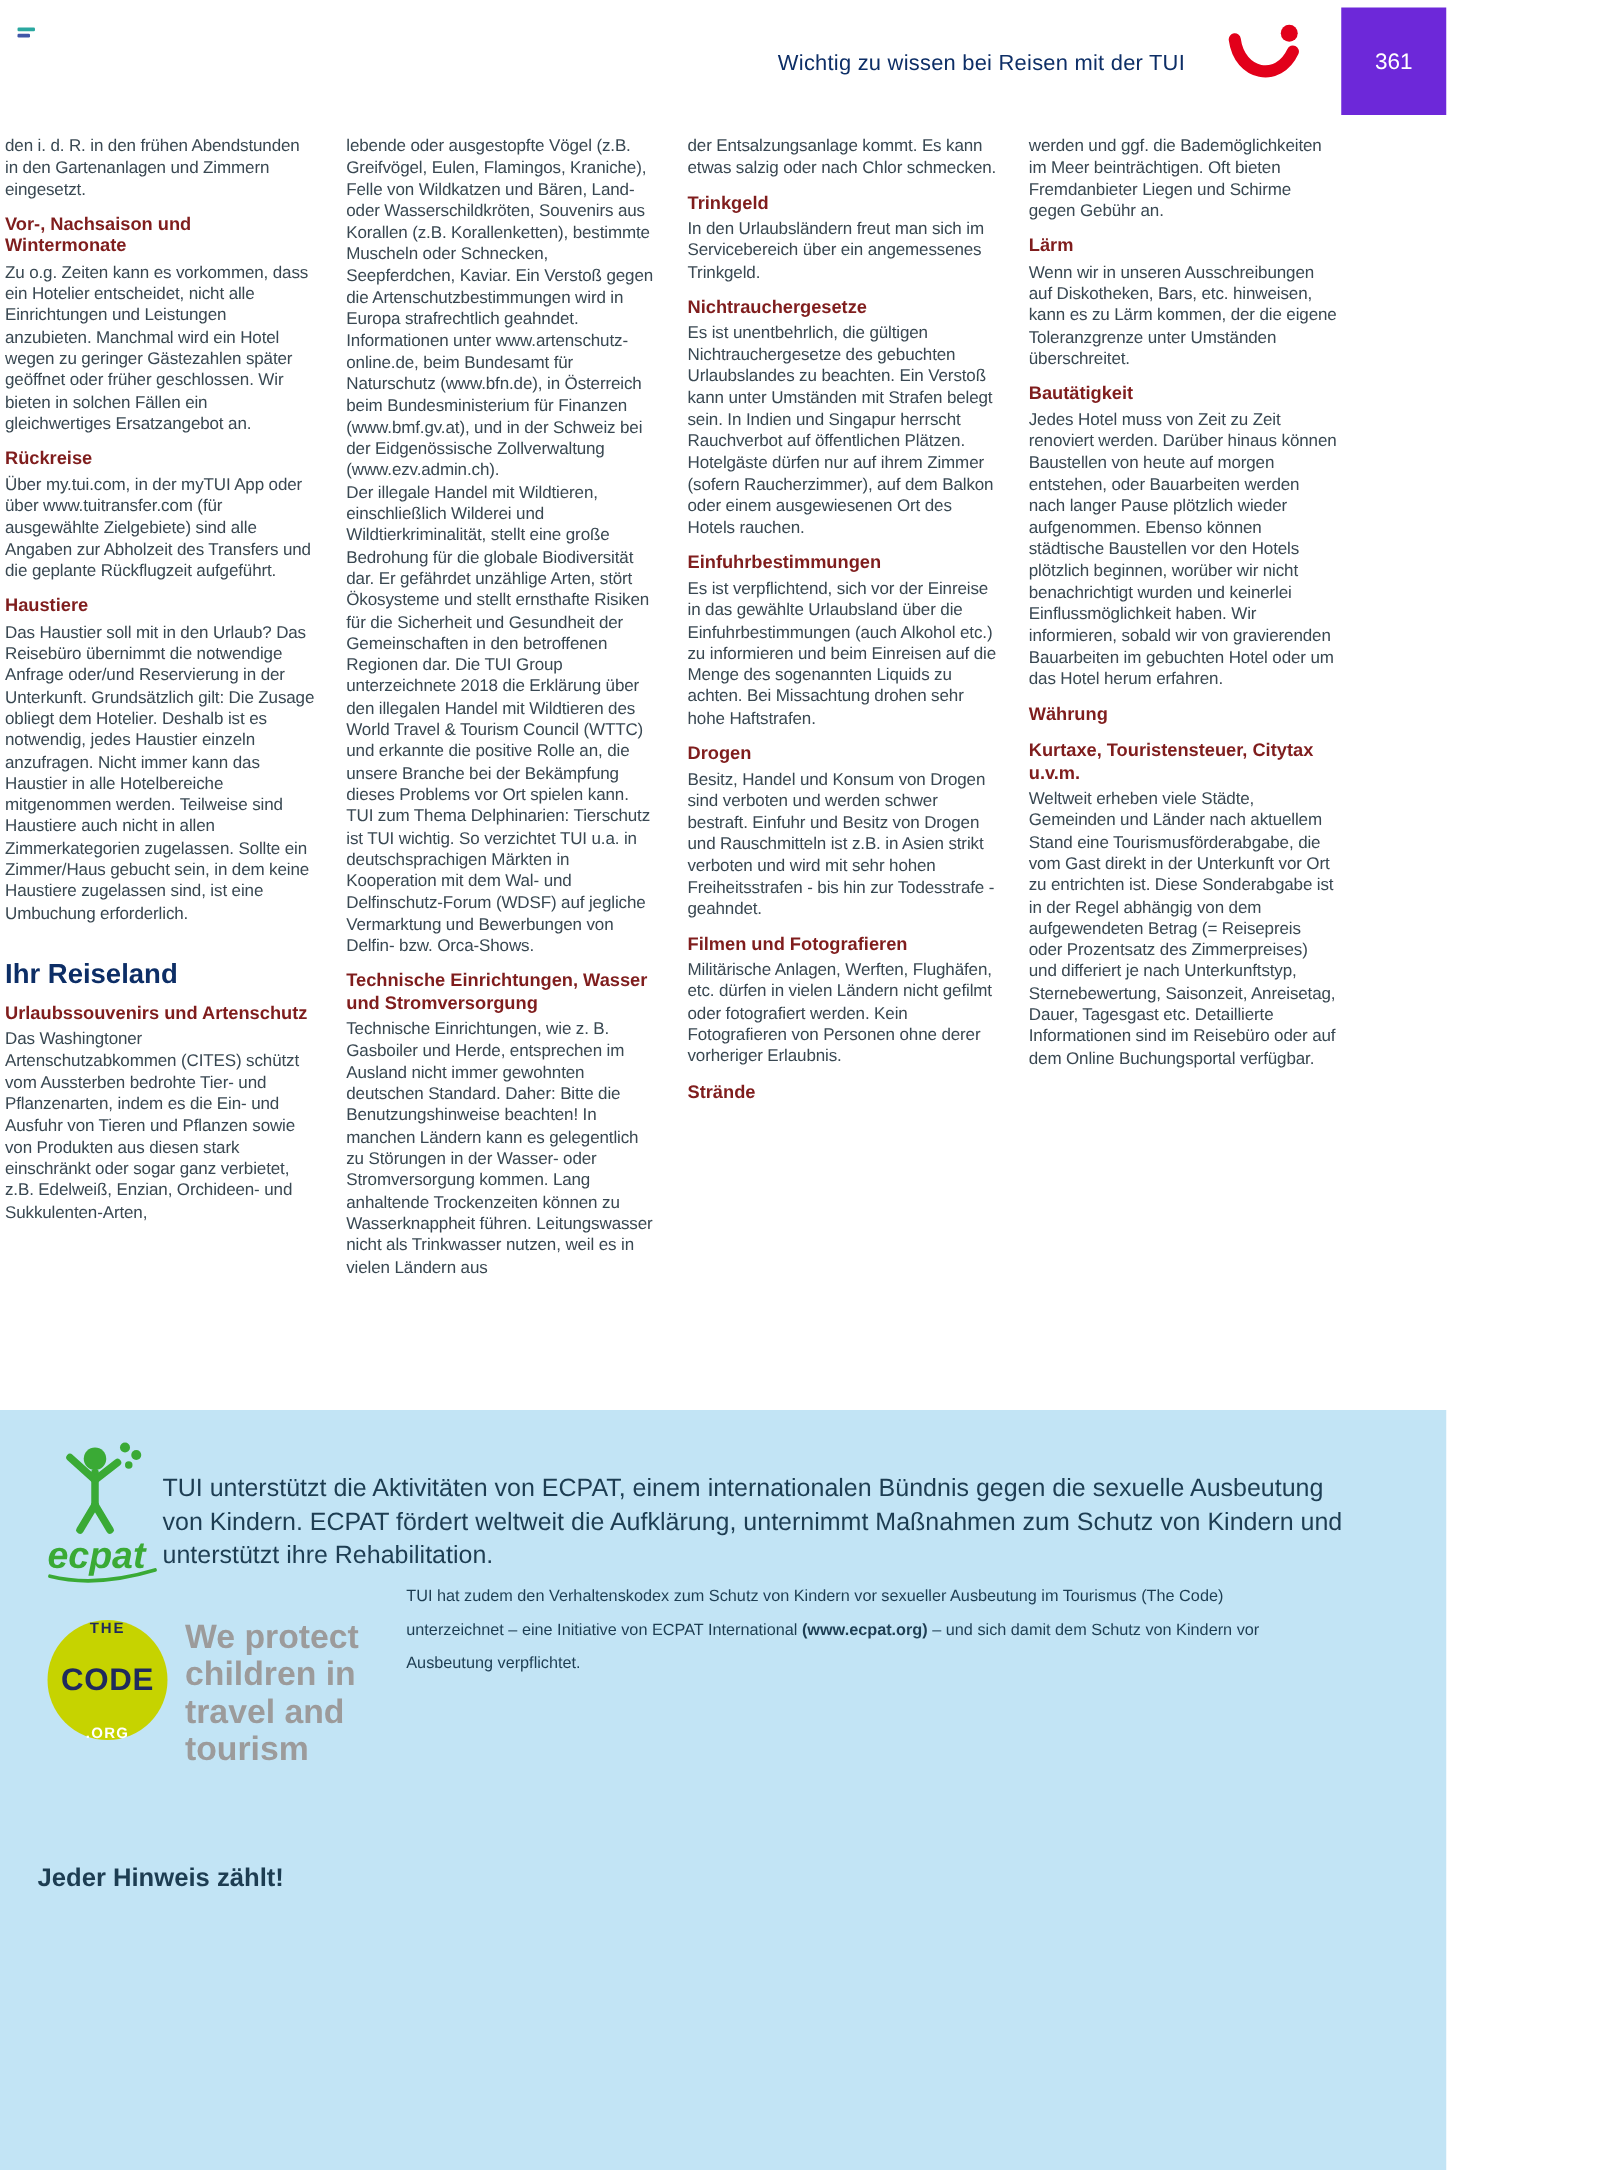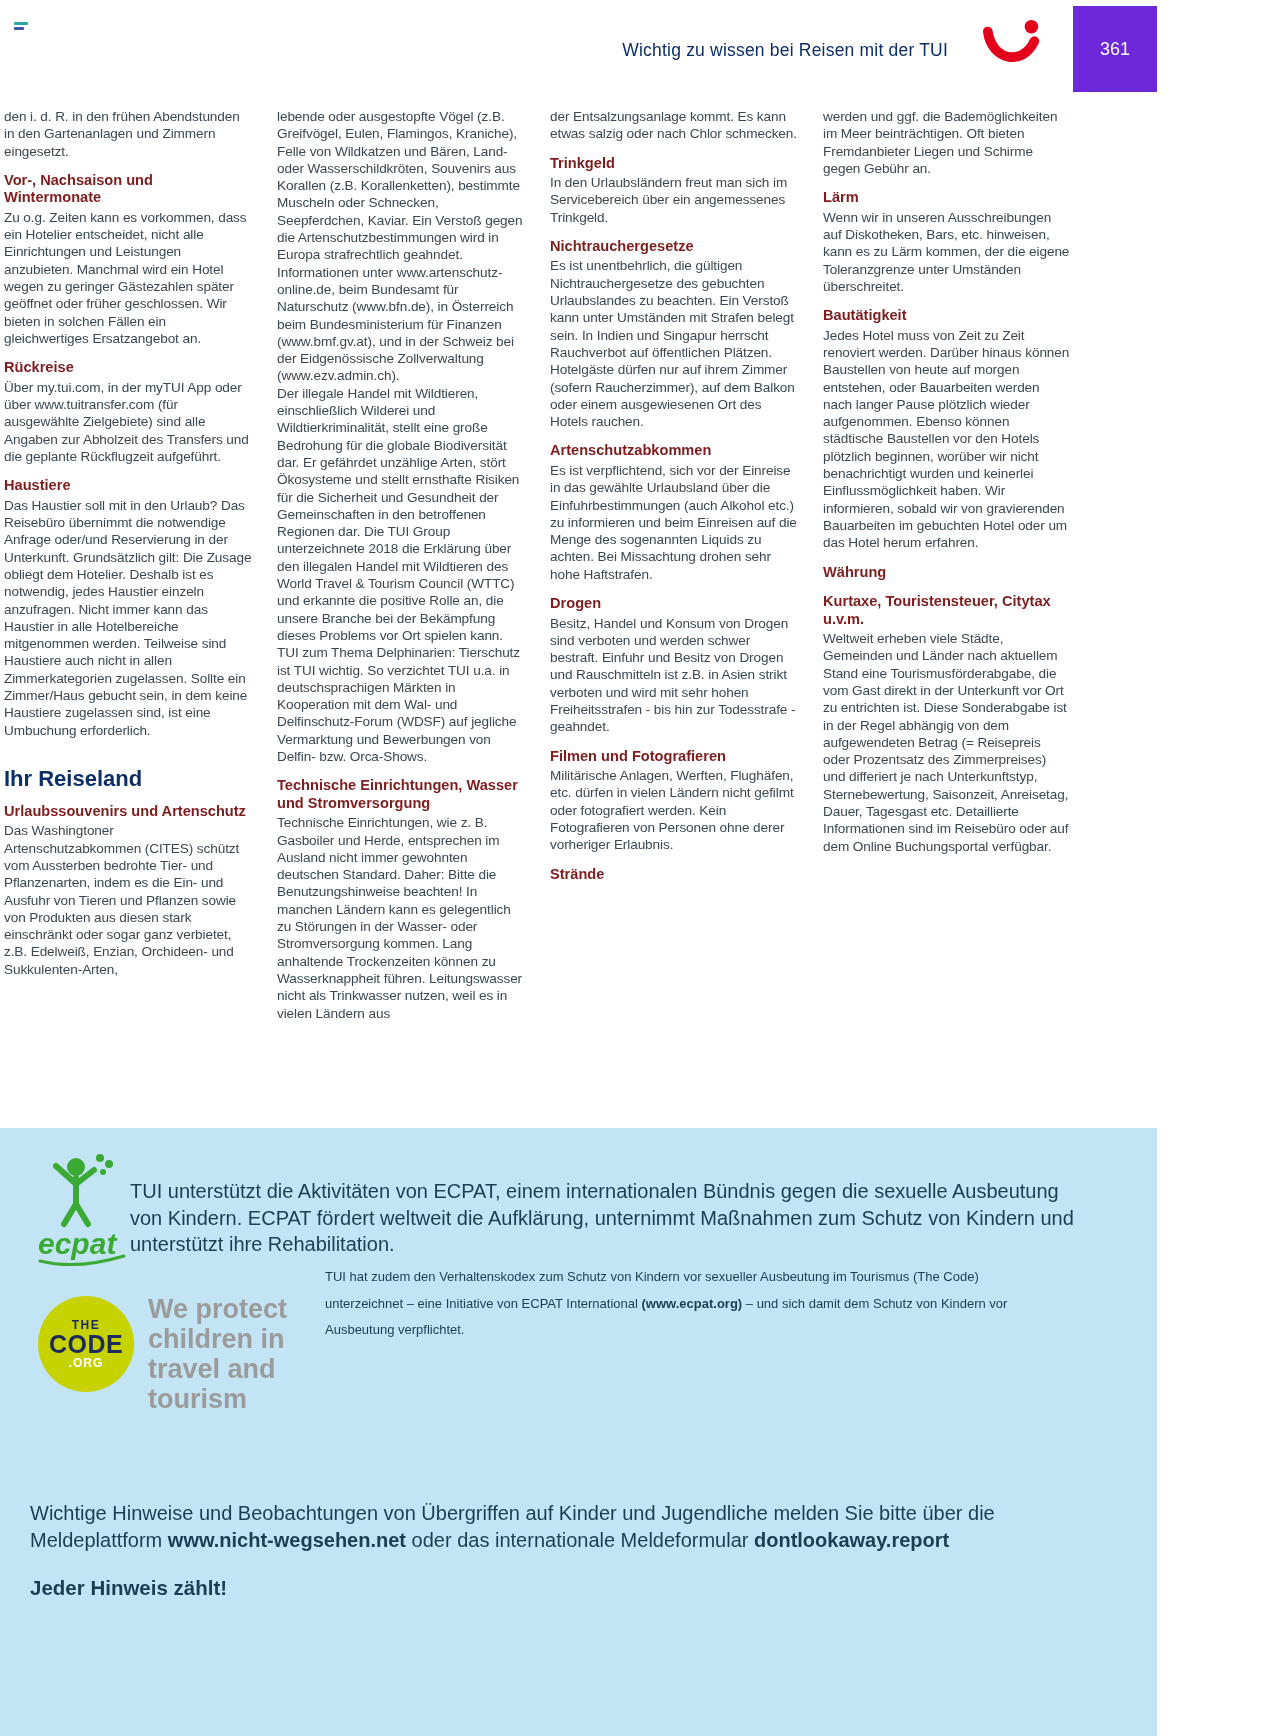--- a/index.html
+++ b/index.html
@@ -47,21 +47,21 @@
   .footer{
     position:absolute;left:0;top:1128px;width:1157px;height:608px;
     background:#c2e4f5;color:#1d3d52;
   }
   .ecpat-logo{position:absolute;left:32px;top:22px;width:100px;height:120px;}
   .ecpat-logo svg{display:block;width:100%;height:100%;}
   .f-p1{position:absolute;left:130px;top:30px;width:950px;font-size:20px;line-height:26.5px;}
   .code-wrap{position:absolute;left:38px;top:168px;}
   .code-circle{
     width:96px;height:96px;border-radius:50%;background:#c6d300;
-    display:flex;flex-direction:column;align-items:center;justify-content:center;gap:1px;
+    display:flex;flex-direction:column;align-items:center;justify-content:space-between;gap:1px;
   }
   .code-the{font-size:12px;font-weight:700;color:#1f2a5c;letter-spacing:1.5px;line-height:12px;}
   .code-code{font-size:25px;font-weight:700;color:#1f2a5c;letter-spacing:.5px;line-height:24px;}
   .code-org{font-size:12px;font-weight:700;color:#ffffff;letter-spacing:1px;line-height:12px;}
   .code-slogan{
     position:absolute;left:148px;top:166px;width:180px;
     font-size:27px;line-height:30px;font-weight:700;color:#9c9b9b;
   }
   .f-block2{position:absolute;left:325px;top:136px;width:692px;font-size:13px;line-height:26.5px;}
   .f-block2 .f-para{margin:0;}
@@ -109,21 +109,21 @@
       <div class="para">TUI zum Thema Delphinarien: Tierschutz ist TUI wichtig. So verzichtet TUI u.a. in deutschsprachigen Märkten in Kooperation mit dem Wal- und Delfinschutz-Forum (WDSF) auf jegliche Vermarktung und Bewerbungen von Delfin- bzw. Orca-Shows.</div>
       <div class="heading">Technische Einrichtungen, Wasser und Stromversorgung</div>
       <div class="para">Technische Einrichtungen, wie z. B. Gasboiler und Herde, entsprechen im Ausland nicht immer gewohnten deutschen Standard. Daher: Bitte die Benutzungshinweise beachten! In manchen Ländern kann es gelegentlich zu Störungen in der Wasser- oder Stromversorgung kommen. Lang anhaltende Trockenzeiten können zu Wasserknappheit führen. Leitungswasser nicht als Trinkwasser nutzen, weil es in vielen Ländern aus</div>
     </div>
   <div class="col">
       <div class="para">der Entsalzungsanlage kommt. Es kann etwas salzig oder nach Chlor schmecken.</div>
       <div class="heading">Trinkgeld</div>
       <div class="para">In den Urlaubsländern freut man sich im Servicebereich über ein angemessenes Trinkgeld.</div>
       <div class="heading">Nichtrauchergesetze</div>
       <div class="para">Es ist unentbehrlich, die gültigen Nichtrauchergesetze des gebuchten Urlaubslandes zu beachten. Ein Verstoß kann unter Umständen mit Strafen belegt sein. In Indien und Singapur herrscht Rauchverbot auf öffentlichen Plätzen. Hotelgäste dürfen nur auf ihrem Zimmer (sofern Raucherzimmer), auf dem Balkon oder einem ausgewiesenen Ort des Hotels rauchen.</div>
-      <div class="heading">Artenschutzabkommen</div>
+      <div class="heading">Einfuhrbestimmungen</div>
       <div class="para">Es ist verpflichtend, sich vor der Einreise in das gewählte Urlaubsland über die Einfuhrbestimmungen (auch Alkohol etc.) zu informieren und beim Einreisen auf die Menge des sogenannten Liquids zu achten. Bei Missachtung drohen sehr hohe Haftstrafen.</div>
       <div class="heading">Drogen</div>
       <div class="para">Besitz, Handel und Konsum von Drogen sind verboten und werden schwer bestraft. Einfuhr und Besitz von Drogen und Rauschmitteln ist z.B. in Asien strikt verboten und wird mit sehr hohen Freiheitsstrafen - bis hin zur Todesstrafe - geahndet.</div>
       <div class="heading">Filmen und Fotografieren</div>
       <div class="para">Militärische Anlagen, Werften, Flughäfen, etc. dürfen in vielen Ländern nicht gefilmt oder fotografiert werden. Kein Fotografieren von Personen ohne derer vorheriger Erlaubnis.</div>
       <div class="heading">Strände</div>
     </div>
   <div class="col">
       <div class="para">werden und ggf. die Bademöglichkeiten im Meer beinträchtigen. Oft bieten Fremdanbieter Liegen und Schirme gegen Gebühr an.</div>
       <div class="heading">Lärm</div>
@@ -168,17 +168,16 @@
     </div>
   </div>
 
   <div class="code-slogan">We protect children in travel and tourism</div>
 
   <div class="f-block2">
     <p class="f-para"><span>TUI hat zudem den Verhaltenskodex zum Schutz von Kindern vor sexueller Ausbeutung im Tourismus (The Code) unterzeichnet – eine Initiative von ECPAT International </span><span class="bold">(www.ecpat.org)</span><span> – und sich damit dem Schutz von Kindern vor Ausbeutung verpflichtet.</span></p>
   </div>
 
   <div class="f-bottom">
-    <p class="f-para"><span>Wichtige Hinweise und Beobachtungen von Übergriffen auf Kinder und Jugendliche melden Sie bitte über die Meldeplattform </span><span class="bold">www.nicht-wegsehen.net</span><span> oder das internationale Meldeformular </span><span class="bold">dontlookaway.report</span></p>
     <p class="f-p5">Jeder Hinweis zählt!</p>
   </div>
 
 </div>
 
 </body></html>

